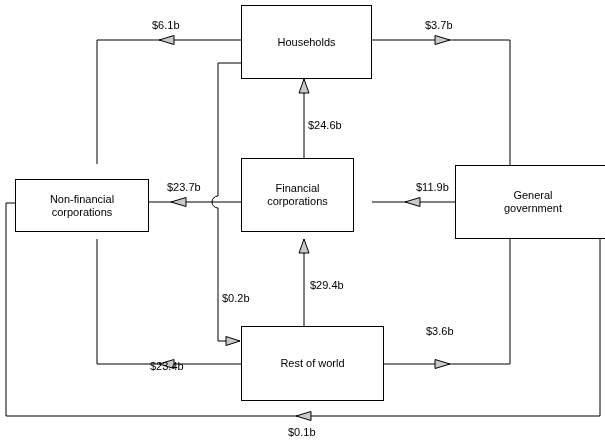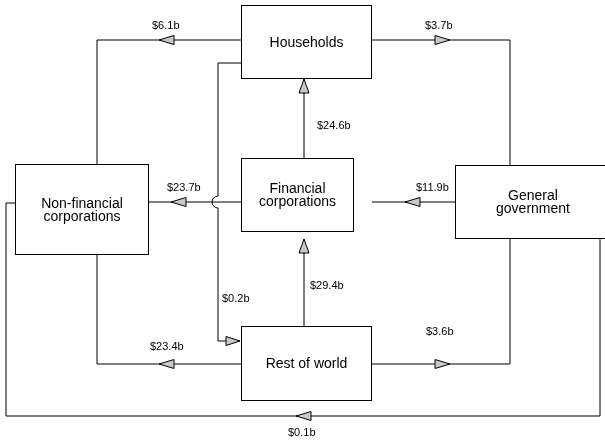--- a/index.html
+++ b/index.html
@@ -23,21 +23,21 @@
   .node {
     position: absolute;
     box-sizing: border-box;
     border: 1px solid #000000;
     background: #ffffff;
     display: flex;
     flex-direction: column;
     align-items: center;
     justify-content: center;
     text-align: center;
-    font-size: 14px;
+    font-size: 11px;
     line-height: 13px;
     color: #000000;
   }
   .flow-label {
     position: absolute;
     font-size: 11px;
     line-height: 12px;
     color: #000000;
     white-space: nowrap;
   }
@@ -80,52 +80,52 @@
     <polygon class="head" points="450,364 435,359.5 435,368.5"></polygon>
 
     <path class="flow" d="M587,205 H600 V416 H6 V203 H15"></path>
     <polygon class="head" points="296,416 311,411.5 311,420.5"></polygon>
   </svg>
 
   <div class="node" style="left:241px;top:5px;width:131px;height:74px">
     <span>Households</span>
   </div>
 
-  <div class="node" style="left:15px;top:164px;width:134px;height:91px">
+  <div class="node" style="left:15px;top:179px;width:134px;height:53px">
     <span>Non-financial</span>
     <span>corporations</span>
   </div>
 
   <div class="node" style="left:241px;top:158px;width:113px;height:74px">
     <span>Financial</span>
     <span>corporations</span>
   </div>
 
   <div class="node" style="left:455px;top:165px;width:156px;height:74px">
     <span>General</span>
     <span>government</span>
   </div>
 
-  <div class="node" style="left:241px;top:326px;width:131px;height:75px">
+  <div class="node" style="left:241px;top:326px;width:143px;height:75px">
     <span>Rest of world</span>
   </div>
 
   <div class="flow-label" style="left:152px;top:19px">$6.1b</div>
 
   <div class="flow-label" style="left:425px;top:19px">$3.7b</div>
 
-  <div class="flow-label" style="left:317px;top:119px">$24.6b</div>
+  <div class="flow-label" style="left:308px;top:119px">$24.6b</div>
 
   <div class="flow-label" style="left:167px;top:181px">$23.7b</div>
 
   <div class="flow-label" style="left:416px;top:181px">$11.9b</div>
 
   <div class="flow-label" style="left:222px;top:292px">$0.2b</div>
 
   <div class="flow-label" style="left:310px;top:279px">$29.4b</div>
 
-  <div class="flow-label" style="left:150px;top:340px">$23.4b</div>
+  <div class="flow-label" style="left:150px;top:360px">$23.4b</div>
 
   <div class="flow-label" style="left:426px;top:325px">$3.6b</div>
 
   <div class="flow-label" style="left:288px;top:426px">$0.1b</div>
 
 </div>
 
 </body></html>

